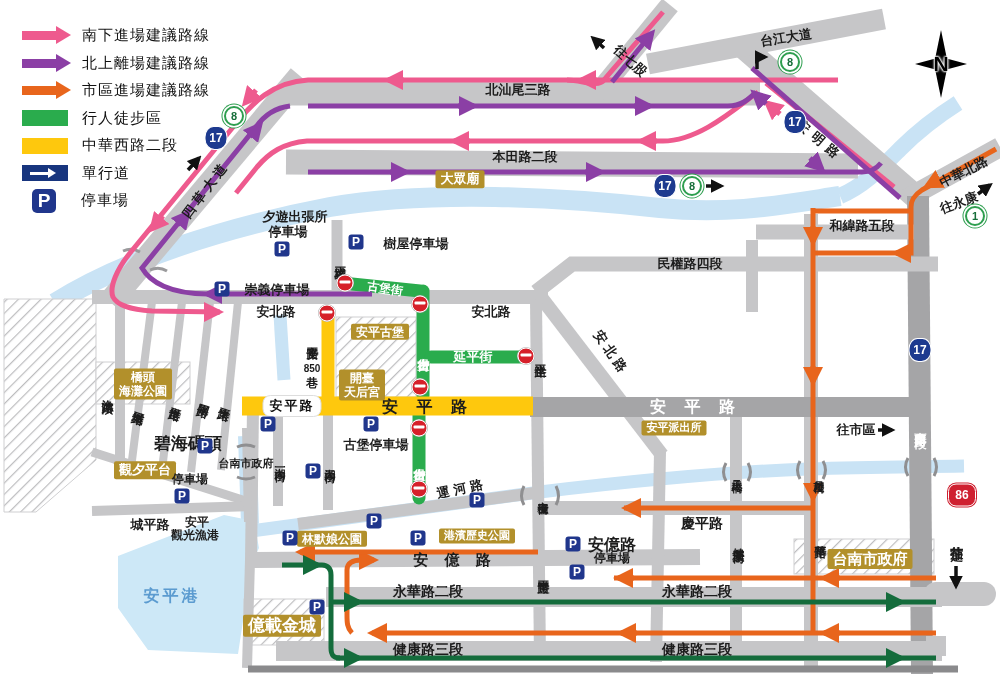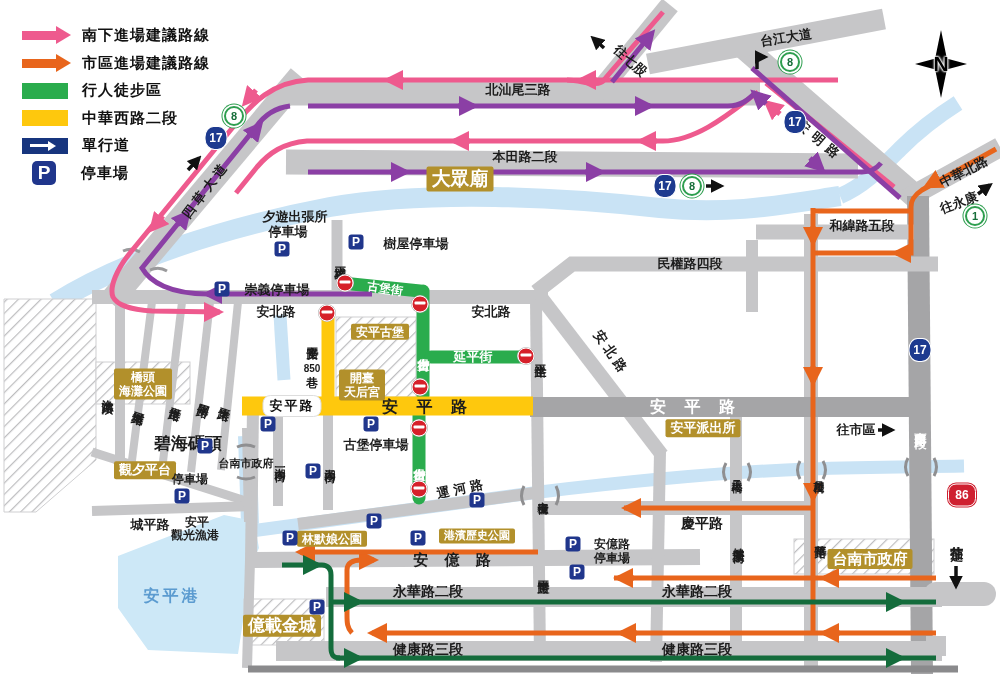--- a/index.html
+++ b/index.html
@@ -14,21 +14,21 @@
   .wb{position:absolute;transform:translate(-50%,-50%);background:#fff;color:#111;font-weight:bold;font-size:13px;letter-spacing:2px;padding:1px 6px;border-radius:8px;border:1px solid #ddd;white-space:nowrap;}
   .pb{position:absolute;transform:translate(-50%,-50%);width:15px;height:15px;background:#20368c;color:#fff;font-weight:bold;font-size:12px;line-height:15px;text-align:center;border-radius:3px;}
   .pb.big{width:24px;height:24px;font-size:19px;line-height:24px;border-radius:5px;}
   .ne{position:absolute;transform:translate(-50%,-50%);width:15px;height:15px;background:#d6202a;border-radius:50%;border:1.5px solid #fff;box-shadow:0 0 0 .5px #b0b0b0;}
   .ne::after{content:"";position:absolute;left:2px;right:2px;top:5px;height:3px;background:#fff;border-radius:1px;}
   .sh17{position:absolute;transform:translate(-50%,-50%);width:21px;height:22px;background:#1d3a8f;color:#fff;font-weight:bold;font-size:12px;line-height:22px;text-align:center;border-radius:9px 9px 10px 10px / 11px 11px 11px 11px;border:1px solid #fff;}
   .shfl{position:absolute;transform:translate(-50%,-50%);width:16px;height:16px;background:#fff;color:#176e3a;font-weight:bold;font-size:11px;line-height:16px;text-align:center;border-radius:50%;border:2px solid #2e9e4f;box-shadow:0 0 0 1.5px #fff,0 0 0 2.5px #2e9e4f;}
   .sh86{position:absolute;transform:translate(-50%,-50%);width:26px;height:21px;background:#cf2030;color:#fff;font-weight:bold;font-size:12px;line-height:21px;text-align:center;border-radius:8px;border:1px solid #fff;box-shadow:0 0 0 1px #cf2030;}
   .legend{position:absolute;left:22px;top:22px;}
   .lrow{display:flex;align-items:center;height:27.5px;}
-  .lrow .txt{font-size:15px;font-weight:bold;color:#111;margin-left:10px;letter-spacing:1px;}
+  .lrow .txt{font-size:15px;font-weight:normal;color:#111;margin-left:10px;letter-spacing:1px;}
   .lar{position:relative;width:34px;height:9px;margin-right:16px;}
   .lar::after{content:"";position:absolute;left:34px;top:-5px;border-left:15px solid var(--c);border-top:9.5px solid transparent;border-bottom:9.5px solid transparent;}
   .lsw{width:46px;height:16px;margin-right:4px;}
   .lone{position:relative;width:46px;height:16px;background:#17357e;margin-right:4px;}
   .lone i{position:absolute;left:8px;top:6.5px;width:18px;height:3px;background:#fff;}
   .lone i::after{content:"";position:absolute;left:18px;top:-3.5px;border-left:8px solid #fff;border-top:5px solid transparent;border-bottom:5px solid transparent;}
   .north{position:absolute;transform:translate(-50%,-50%);font-size:21px;font-weight:bold;color:#000;text-shadow:0 0 2px #fff,0 0 2px #fff,0 0 3px #fff,0 0 3px #fff;}
 </style>
 </head>
 <body>
@@ -223,20 +223,24 @@
     <polygon points="915,64 941,57 967,64 941,71"></polygon>
   </g>
 </svg>
 
 <div class="legend">
   <div class="lrow">
         <span class="lar" style="--c:#ee5a8e;background:#ee5a8e;"></span>
         <span class="txt">南下進場建議路線</span>
       </div>
   <div class="lrow">
+        <span class="lar" style="--c:#8b3fa5;background:#8b3fa5;"></span>
+        <span class="txt">北上離場建議路線</span>
+      </div>
+  <div class="lrow">
         <span class="lar" style="--c:#e8651c;background:#e8651c;"></span>
         <span class="txt">市區進場建議路線</span>
       </div>
   <div class="lrow">
         <span class="lsw" style="background:#2aac4d;"></span>
         <span class="txt">行人徒步區</span>
       </div>
   <div class="lrow">
         <span class="lsw" style="background:#fec80d;"></span>
         <span class="txt">中華西路二段</span>
@@ -252,21 +256,21 @@
         <span class="txt">停車場</span>
       </div>
 </div>
 
 <div class="lb" style="left:518px;top:90px">北汕尾三路</div>
 <div class="lb" style="left:525px;top:157px">本田路二段</div>
 <div class="lb" style="left:786px;top:38px;--r:-9deg">台江大道</div>
 <div class="lb" style="left:630px;top:61px;--r:43deg">往七股</div>
 <div class="lb" style="left:820px;top:141px;--r:40deg;letter-spacing:6px">安明路</div>
 <div class="lb" style="left:206px;top:190px;--r:-53deg;letter-spacing:4px">四草大道</div>
-<div class="gb" style="left:460px;top:179px;font-size:19px">大眾廟</div>
+<div class="gb" style="left:460px;top:179px;font-size:13px">大眾廟</div>
 <div class="lb" style="left:964px;top:172px;--r:-27deg">中華北路</div>
 <div class="lb" style="left:959px;top:203px;--r:-20deg">往永康</div>
 <div class="lb" style="left:862px;top:226px">和緯路五段</div>
 <div class="lb" style="left:690px;top:264px">民權路四段</div>
 <div class="lb" style="left:276px;top:312px">安北路</div>
 <div class="lb" style="left:491px;top:312px">安北路</div>
 <div class="lb" style="left:611px;top:353px;--r:55deg;letter-spacing:4px">安北路</div>
 <div class="lb" style="left:277px;top:290px">崇義停車場</div>
 <div class="lb" style="left:295px;top:217px">夕遊出張所</div>
 <div class="lb" style="left:288px;top:232px">停車場</div>
@@ -281,21 +285,21 @@
 <div class="lb" style="left:312px;top:368px;font-size:10px">850</div>
 <div class="lb" style="left:312px;top:384px;font-size:12px">巷</div>
 <div class="gb" style="left:380px;top:332px">安平古堡</div>
 <div class="gb" style="left:362px;top:385px">
       <div>開臺</div>
       <div>天后宮</div>
     </div>
 <div class="wb" style="left:292px;top:406px">安平路</div>
 <div class="lb sp" style="left:428px;top:407px">安 平 路</div>
 <div class="lb sp w" style="left:696px;top:407px">安 平 路</div>
-<div class="gb" style="left:703px;top:428px;font-size:13px">安平派出所</div>
+<div class="gb" style="left:674px;top:428px;font-size:11px">安平派出所</div>
 <div class="lb" style="left:856px;top:430px">往市區</div>
 <div class="lb vt w" style="left:920px;top:425px;font-size:12px">中華西路二段</div>
 <div class="gb" style="left:143px;top:384px">
       <div>橋頭</div>
       <div>海灘公園</div>
     </div>
 <div class="lb vt" style="left:107px;top:392px;font-size:12px">漁濱路</div>
 <div class="lb vt" style="left:142px;top:404px;--r:18deg;font-size:12px">城平路</div>
 <div class="lb vt" style="left:179px;top:400px;--r:18deg;font-size:12px">世平路</div>
 <div class="lb vt" style="left:207px;top:397px;--r:18deg;font-size:12px">同平路</div>
@@ -310,21 +314,21 @@
 <div class="lb" style="left:150px;top:525px">城平路</div>
 <div class="lb" style="left:197px;top:523px;font-size:12px">安平</div>
 <div class="lb" style="left:195px;top:536px;font-size:12px">觀光漁港</div>
 <div class="lb blue" style="left:172px;top:596px">安平港</div>
 <div class="lb" style="left:462px;top:489px;--r:-12deg;letter-spacing:4px">運河路</div>
 <div class="lb vt" style="left:543px;top:494px;font-size:11px">安億橋</div>
 <div class="lb vt" style="left:543px;top:572px;font-size:12px">平豐路</div>
 <div class="lb" style="left:455px;top:560px;font-size:15px;letter-spacing:6px">安 億 路</div>
 <div class="gb" style="left:332px;top:539px">林默娘公園</div>
 <div class="gb" style="left:477px;top:536px;font-size:11px">港濱歷史公園</div>
-<div class="lb" style="left:612px;top:545px;font-size:12px">安億路</div>
+<div class="lb" style="left:612px;top:545px;font-size:16px">安億路</div>
 <div class="lb" style="left:612px;top:559px;font-size:12px">停車場</div>
 <div class="lb" style="left:702px;top:524px;font-size:14px">慶平路</div>
 <div class="lb vt" style="left:738px;top:541px;font-size:12px">健康三街</div>
 <div class="lb vt" style="left:737px;top:473px;font-size:11px">承天橋</div>
 <div class="lb vt" style="left:819px;top:473px;font-size:11px">望月橋</div>
 <div class="lb vt" style="left:820px;top:537px;font-size:12px">華平路</div>
 <div class="lb" style="left:428px;top:592px;font-size:14px">永華路二段</div>
 <div class="lb" style="left:697px;top:592px;font-size:14px">永華路二段</div>
 <div class="lb" style="left:428px;top:650px;font-size:14px">健康路三段</div>
 <div class="lb" style="left:697px;top:650px;font-size:14px">健康路三段</div>

